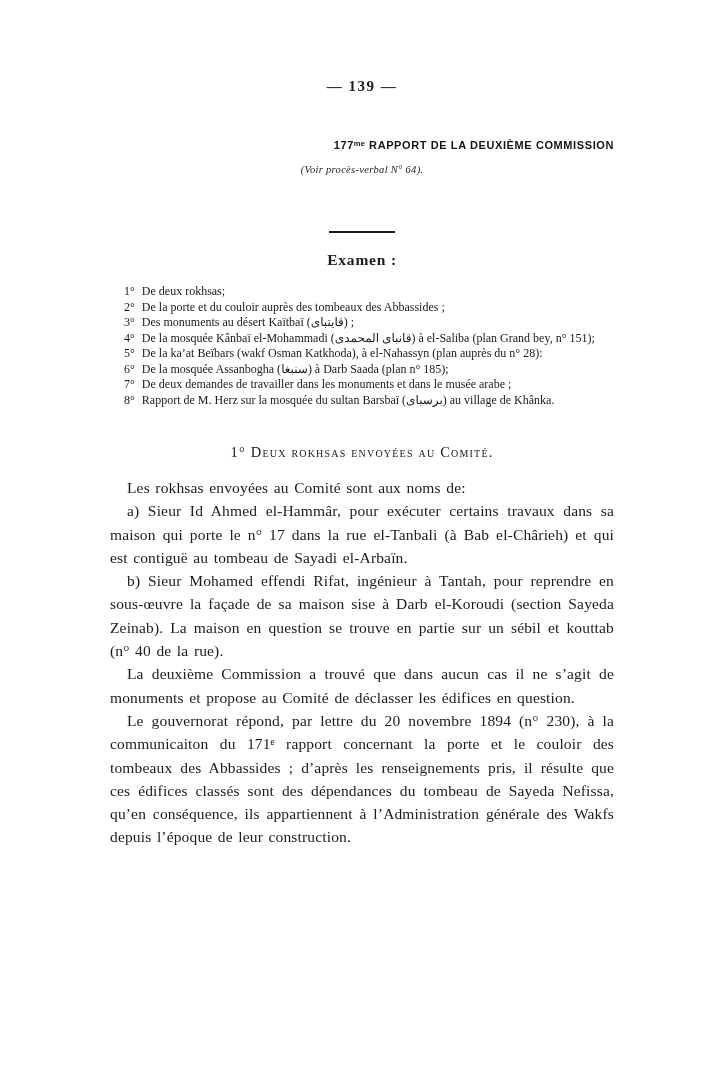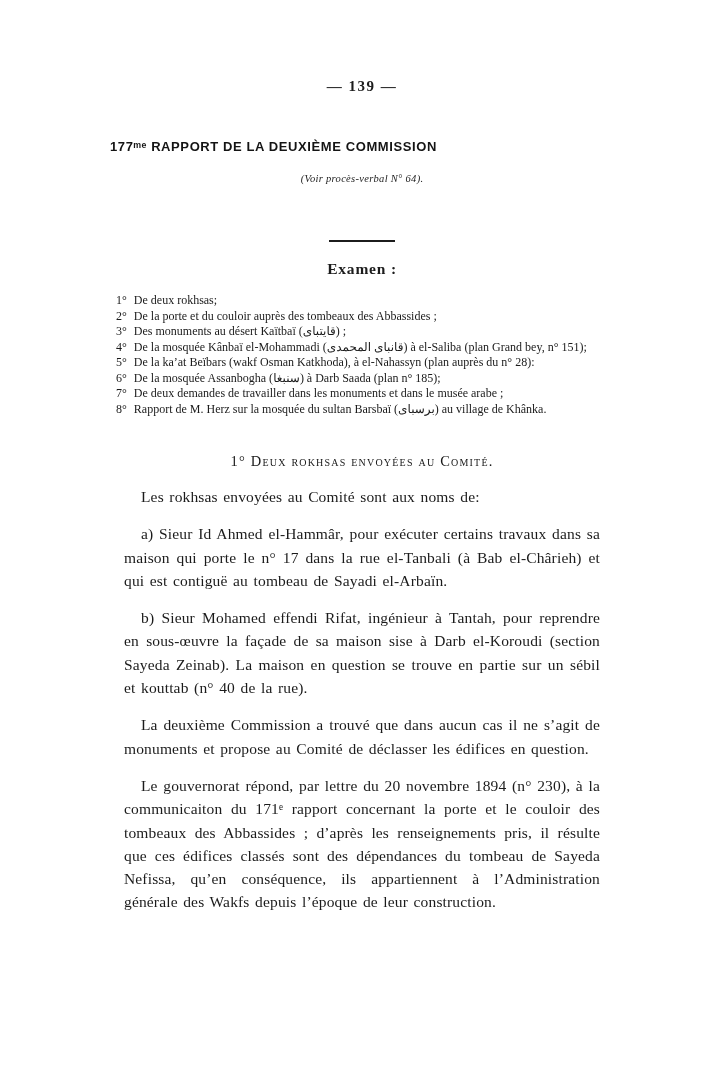--- a/index.html
+++ b/index.html
@@ -21,50 +21,50 @@
     padding: 78px 106px 16px 110px;
   }
   .page-number {
     text-align: center;
     font-size: 15px;
     letter-spacing: 1.5px;
     font-weight: bold;
   }
   .report-title {
     margin-top: 44px;
-    text-align: left;
+    text-align: right;
     font-family: "Liberation Sans", sans-serif;
     font-weight: 700;
-    font-size: 13px;
+    font-size: 11px;
     letter-spacing: 0.6px;
     color: #141414;
   }
   .report-subtitle {
-    margin-top: 19px;
+    margin-top: 13px;
     text-align: center;
     font-style: italic;
     font-size: 10.5px;
     letter-spacing: 0.3px;
     color: #222;
   }
   .divider {
     width: 66px;
     height: 2px;
     background: #1c1c1c;
     margin: 56px auto 0 auto;
   }
   .examen-heading {
     margin-top: 18px;
     text-align: center;
     font-weight: bold;
     font-size: 15.5px;
     letter-spacing: 0.8px;
   }
   .examen-list {
-    margin: 15px 0 0 6px;
+    margin: 15px 0 0 14px;
     padding: 0;
     list-style: none;
     font-size: 12px;
     line-height: 15.5px;
     color: #1a1a1a;
   }
   .examen-list li {
     padding-left: 48px;
     text-indent: -48px;
     text-align: justify;
@@ -75,21 +75,21 @@
   }
   .section-heading {
     margin: 36px auto 15px auto;
     text-align: center;
     font-variant: small-caps;
     font-size: 14.5px;
     letter-spacing: 1.2px;
     color: #181818;
   }
   .section p {
-    margin: 14px;
+    margin: 0;
     font-size: 15.5px;
     line-height: 23.3px;
     text-align: justify;
     text-indent: 17px;
     letter-spacing: 0.15px;
     word-spacing: 1.5px;
     color: #1b1b1b;
   }
 </style>
 </head>

